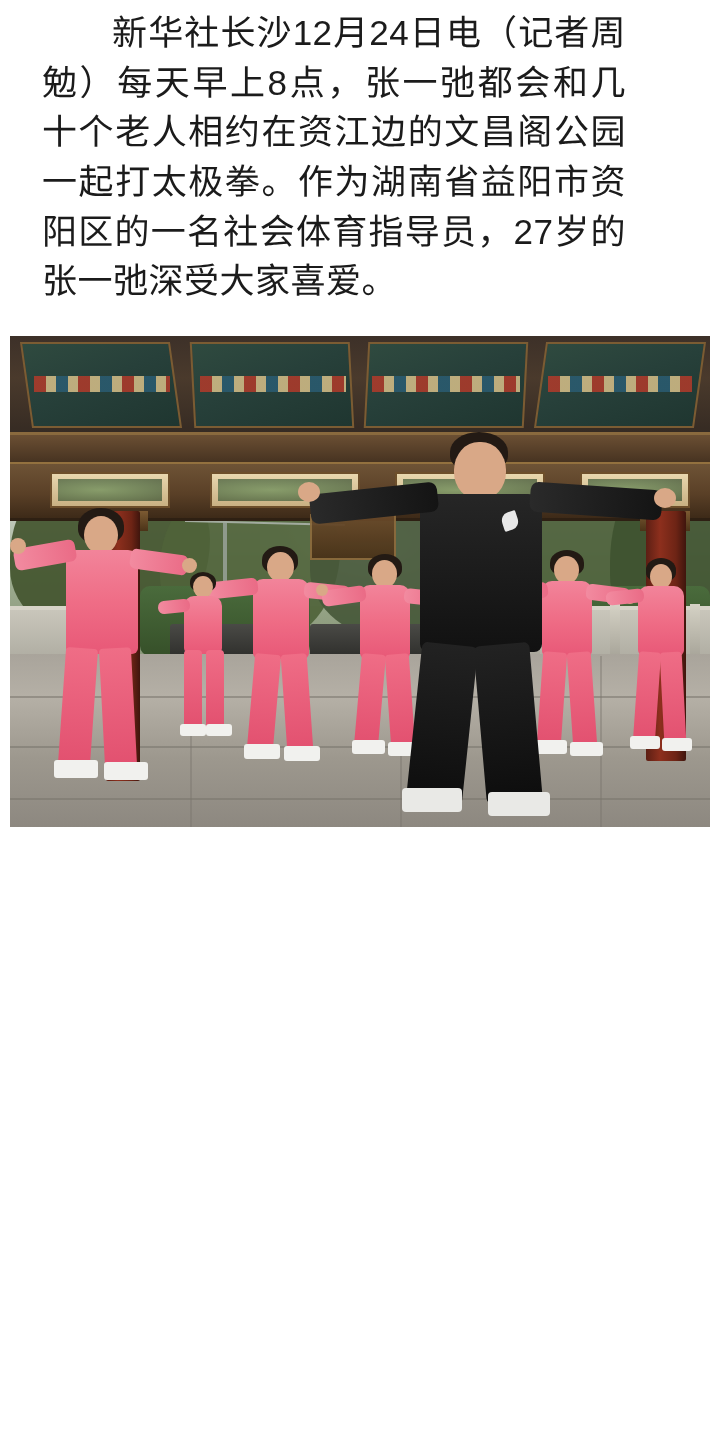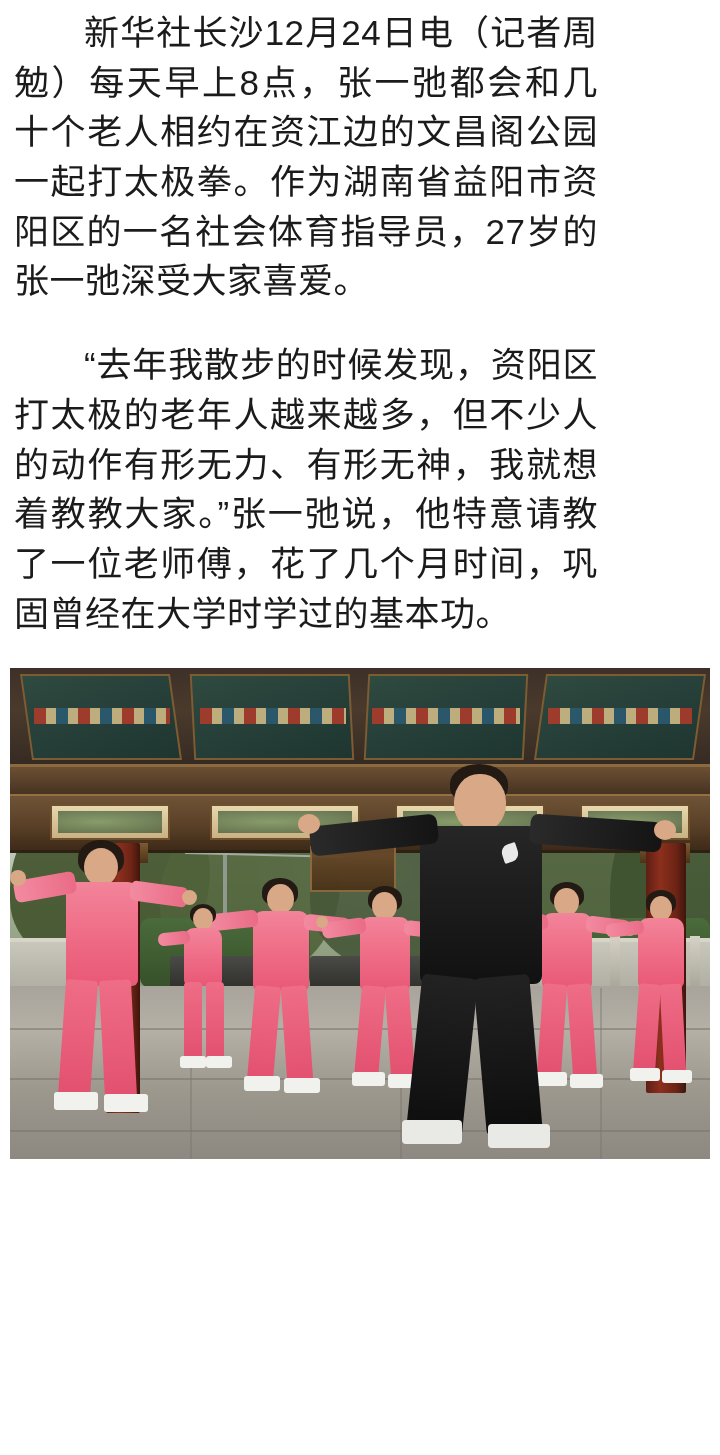--- a/index.html
+++ b/index.html
@@ -10,20 +10,21 @@
   body {
     width: 720px;
     height: 1455px;
     overflow: hidden;
     font-family: "Liberation Sans", "DejaVu Sans", sans-serif;
   }
   .article {
     width: 612px;
     box-sizing: border-box;
     padding: 8px 14px 0 14px;
+    margin-left: 28px;
   }
   .para {
     margin: 0 0 34px 0;
     font-size: 35px;
     line-height: 1.42;
     color: #1b1b1b;
     text-indent: 2em;
     text-align: justify;
     letter-spacing: 0.5px;
     font-weight: 400;
@@ -236,21 +237,20 @@
   .m-arm { position: absolute; background: linear-gradient(90deg,#2a2a2a,#141414); border-radius: 8px; }
   .m-leg { position: absolute; background: linear-gradient(#222,#0d0d0d); border-radius: 6px; }
   .m-shoe { position: absolute; background: #e9e9e6; border-radius: 4px; }
   .m-logo { position: absolute; width: 16px; height: 18px; background: #e8e8e8; border-radius: 50% 10% 50% 10%; transform: rotate(-18deg); }
 </style>
 </head>
 <body>
 
 <div class="article">
   <p class="para">新华社长沙12月24日电（记者周勉）每天早上8点，张一弛都会和几十个老人相约在资江边的文昌阁公园一起打太极拳。作为湖南省益阳市资阳区的一名社会体育指导员，27岁的张一弛深受大家喜爱。</p>
-  <p class="para">“去年我散步的时候发现，资阳区打太极的老年人越来越多，但不少人的动作有形无力、有形无神，我就想着教教大家。”张一弛说，他特意请教了一位老师傅，花了几个月时间，巩固曾经在大学时学过的基本功。</p>
 </div>
 
 <figure class="figure">
   <div class="photo" role="img">
 
     <div class="sky"></div>
     <div class="bright-sky"></div>
     <div class="tree-mass t1"></div>
     <div class="tree-mass t2"></div>
     <div class="tree-mass t3"></div>

